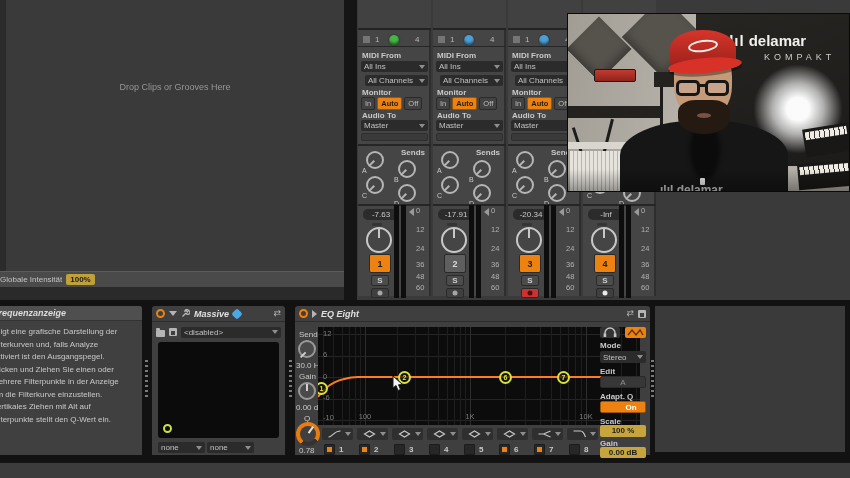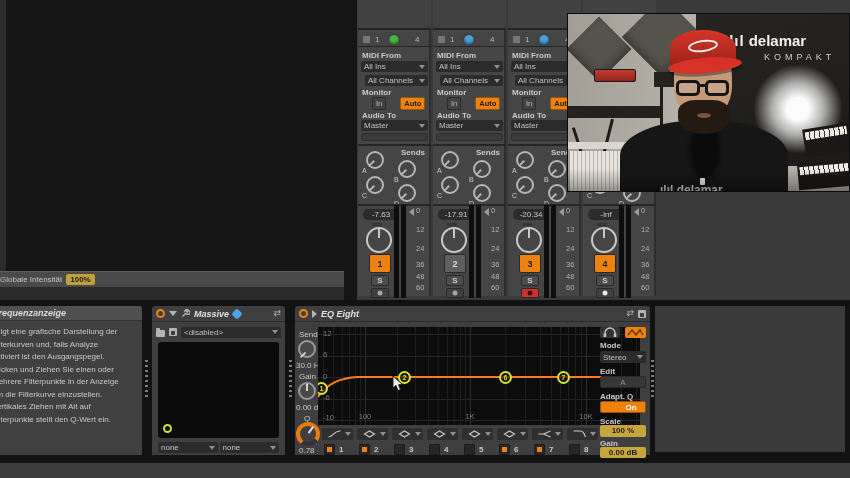--- a/index.html
+++ b/index.html
@@ -26,21 +26,21 @@
   .strip { position:absolute; top:0; width:73px; height:296px; background:#454545; border-right:2px solid #2e2e2e; }
   .clipzone { position:absolute; left:0; top:0; width:73px; height:30px; background:#414141; border-bottom:2px solid #242424; }
   .slotrow { position:absolute; left:0; top:32px; width:73px; height:15px; border-bottom:1px solid #262626; }
   .stopSq { position:absolute; left:5px; top:4px; width:7px; height:7px; background:#757575; }
   .slotnum { position:absolute; top:3px; color:#b8b8b8; font-size:8px; }
   .led { position:absolute; left:31px; top:3px; width:10px; height:10px; border-radius:50%; background:#4a9fd4; box-shadow: inset 0 -2px 2px rgba(0,0,0,.4), 0 0 2px rgba(0,0,0,.5); }
   .iolabel { position:absolute; left:4px; font-weight:bold; color:#c9c9c9; font-size:8px; }
   .dd { position:absolute; height:11px; background:#2b2b2b; border-radius:2px; display:flex; align-items:center; padding:0 3px; color:#c2c2c2; }
   .dd span { flex:1; overflow:hidden; white-space:nowrap; }
   .tri { width:0; height:0; border-left:3px solid transparent; border-right:3px solid transparent; border-top:4px solid #8f8f8f; }
-  .monrow { position:absolute; left:14px; top:97px; display:flex; gap:14px;text-align:center; }
+  .monrow { position:absolute; left:3px; top:97px; display:flex; gap:2px;text-align:center; }
   .mbtn { background:#424242; border:1px solid #2a2a2a; border-radius:2px; color:#bdbdbd; padding:1px 3px; font-size:7.5px; }
   .mbtn.active { background:#ee8211; color:#1d1d1d; font-weight:bold; border-color:#9a5406; }
   .emptybox { position:absolute; left:3px; top:133px; width:67px; height:8px; background:#3a3a3a; border:1px solid #2e2e2e; border-radius:2px; }
   .sends { position:absolute; left:0; top:144px; width:73px; height:60px; border-top:2px solid #262626; }
   .sendsLbl { position:absolute; right:6px; top:2px; font-weight:bold; color:#c9c9c9; }
   .sknob { position:absolute; width:18px; height:18px; border:2px solid #b5b5b5; border-radius:50%; }
   .sknob::after { content:""; position:absolute; left:50%; top:-1px; width:2px; height:7px; background:#b5b5b5; transform-origin:50% 8px; transform:translateX(-50%) rotate(-135deg); }
   .sklbl { position:absolute; color:#cccccc; font-size:7px; }
   .mixsec { position:absolute; left:0; top:204px; width:73px; height:92px; border-top:2px solid #262626; }
   .volpill { position:absolute; left:5px; top:3px; width:36px; height:11px; background:#2b2b2b; border-radius:5px; text-align:center; line-height:11px; color:#c9c9c9; }
@@ -108,21 +108,21 @@
   .diskicon::after { content:""; position:absolute; left:2px; top:3px; width:4px; height:4px; background:#3f3f3f; }
   .foldericon { width:9px; height:7px; background:#b5b5b5; border-radius:1px; position:relative; margin-top:2px; }
   .foldericon::before { content:""; position:absolute; left:0; top:-2px; width:4px; height:2px; background:#b5b5b5; border-radius:1px 1px 0 0; }
   .wrenchicon { width:9px; height:9px; }
 
   
   #massive-xy { position:absolute; left:6px; top:36px; width:121px; height:96px; background:#0b0b0b; border-radius:3px; }
   #massive-xy .pt { position:absolute; left:5px; bottom:5px; width:9px; height:9px; border:2px solid #cde23e; border-radius:50%; }
   .mrow2 { position:absolute; left:4px; top:20px; right:4px; height:12px; display:flex; gap:4px; align-items:center; }
   .mrow2 .dd { position:relative; flex:1; height:11px; }
-  .mbot { position:absolute; left:6px; top:136px; width:121px; display:flex; gap:2px; }
+  .mbot { position:absolute; left:6px; top:136px; width:96px; display:flex; gap:2px; }
   .mbot .dd { position:relative; flex:1; height:11px; }
 
   
   #eq8 { left:295px; width:355px; }
   .eqlbl { position:absolute; color:#c9c9c9; font-size:8px; }
   .knob18 { position:absolute; width:18px; height:18px; border:2px solid #9a9a9a; border-radius:50%; background:#4a4a4a; }
   .knob18::after { content:""; position:absolute; left:50%; top:0; width:2px; height:7px; background:#cfcfcf; transform-origin:50% 9px; transform:translateX(-50%) rotate(0deg); }
   .knob18.min::after { transform:translateX(-50%) rotate(-135deg); }
   .qknob { position:absolute; width:24px; height:24px; border-radius:50%; background:conic-gradient(from 215deg, #e87c10 0 270deg, #323232 270deg 360deg); }
   .qknob::before { content:""; position:absolute; inset:4px; background:#3f3f3f; border-radius:50%; }
@@ -159,20 +159,23 @@
 
   .cursor { position:absolute; z-index:50; }
 </style>
 </head>
 <body>
 
 <div id="screen">
 
   <div id="session">
     <div class="leftrail"></div>
+    <div class="droparea">
+      <div class="drophint">Drop Clips or Grooves Here</div>
+    </div>
     <div class="groovebar">
       <span class="gint">Globale Intensität</span>
       <span class="gval">100%</span>
     </div>
     <div class="underbar"></div>
   </div>
 
   <div id="mixer">
 
     <div class="strip" style="left:1px">

